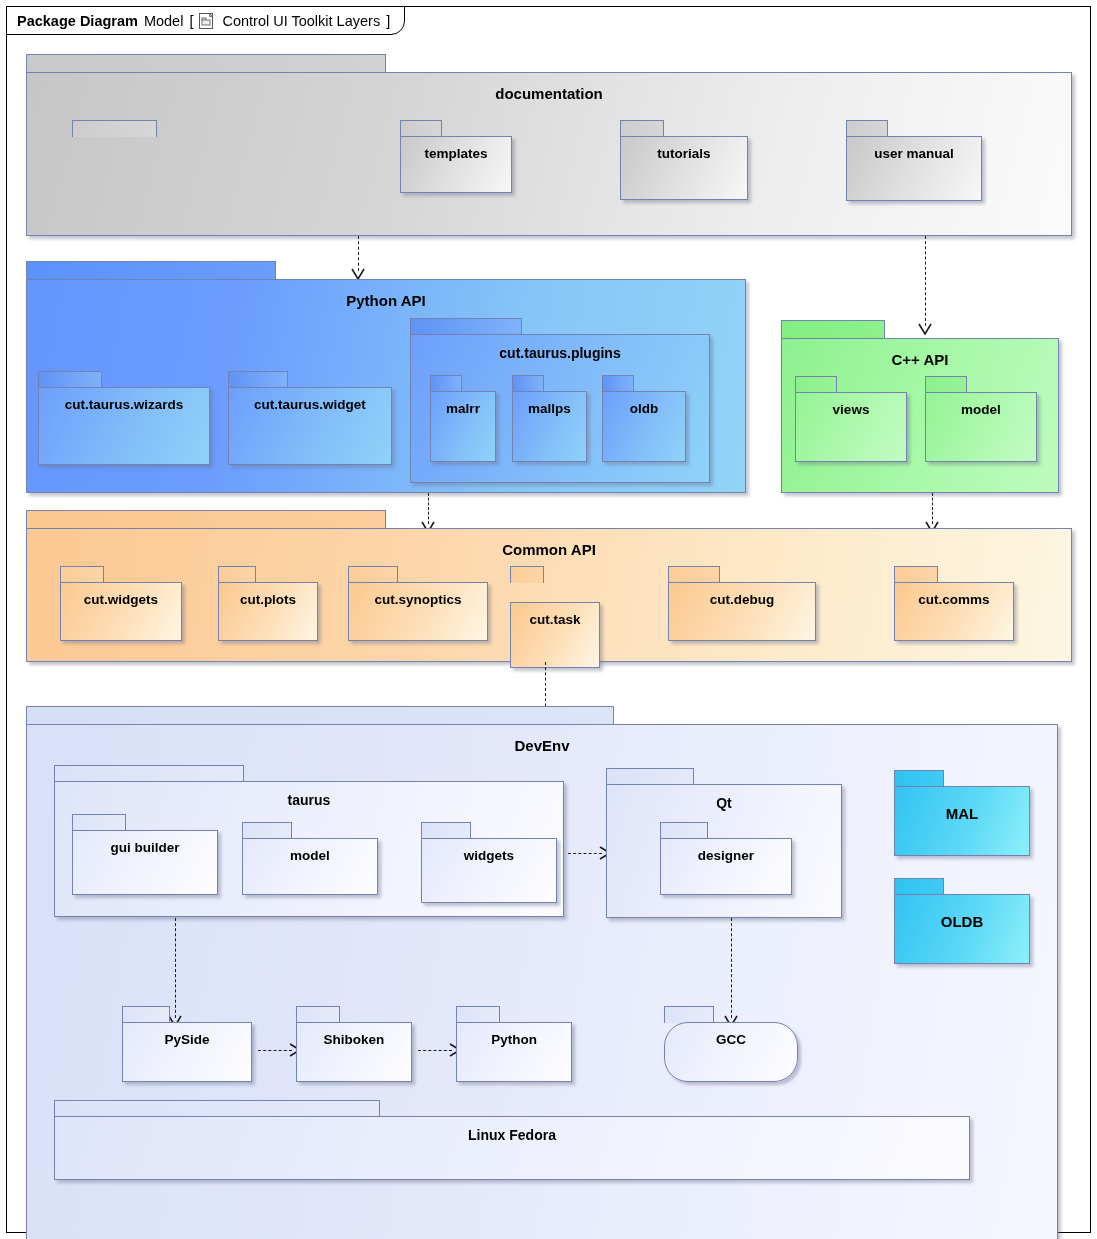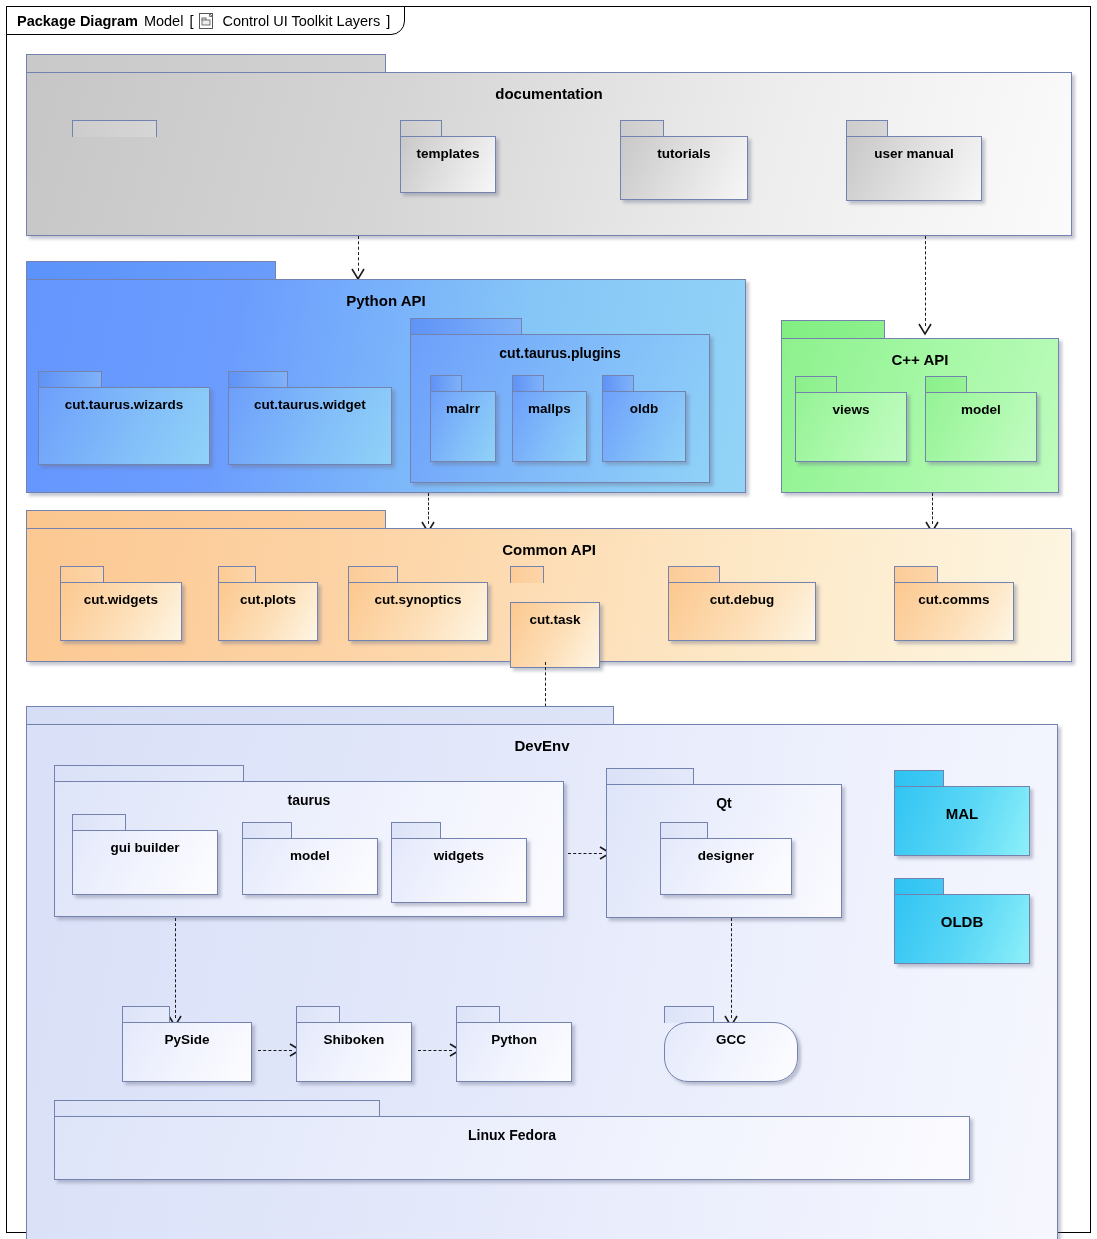--- a/index.html
+++ b/index.html
@@ -167,21 +167,21 @@
       <div class="title">documentation</div>
     </div>
   </div>
 
   <div class="pkg leaf c-docleaf" style="left:72px; top:120px; width:223px; height:73px;">
     <div class="tab" style="width:85px;"></div>
   </div>
 
   <div class="pkg leaf c-docleaf" style="left:400px; top:120px; width:112px; height:73px;">
     <div class="tab" style="width:42px;"></div>
-    <div class="body" style="width:96px; height:57px;">
+    <div class="body" style="width:112px; height:57px;">
       <div class="title">templates</div>
     </div>
   </div>
 
   <div class="pkg leaf c-docleaf" style="left:620px; top:120px; width:128px; height:80px;">
     <div class="tab" style="width:44px;"></div>
     <div class="body" style="width:128px; height:64px;">
       <div class="title">tutorials</div>
     </div>
   </div>
@@ -378,21 +378,21 @@
     </div>
   </div>
 
   <div class="pkg leaf c-devleaf" style="left:242px; top:822px; width:136px; height:73px;">
     <div class="tab" style="width:50px;"></div>
     <div class="body" style="width:136px; height:57px;">
       <div class="title">model</div>
     </div>
   </div>
 
-  <div class="pkg leaf c-devleaf" style="left:391px; top:822px; width:120px; height:81px;">
+  <div class="pkg leaf c-devleaf" style="left:421px; top:822px; width:120px; height:81px;">
     <div class="tab" style="width:50px;"></div>
     <div class="body" style="width:136px; height:65px;">
       <div class="title">widgets</div>
     </div>
   </div>
 
   <div class="conn" style="left:568px; top:853px;">
     <div class="hline" style="width:34px;"></div>
     <div class="arrow-r" style="left:32px; top:0px;">
       <svg width="12" height="14" viewBox="0 0 12 14">

